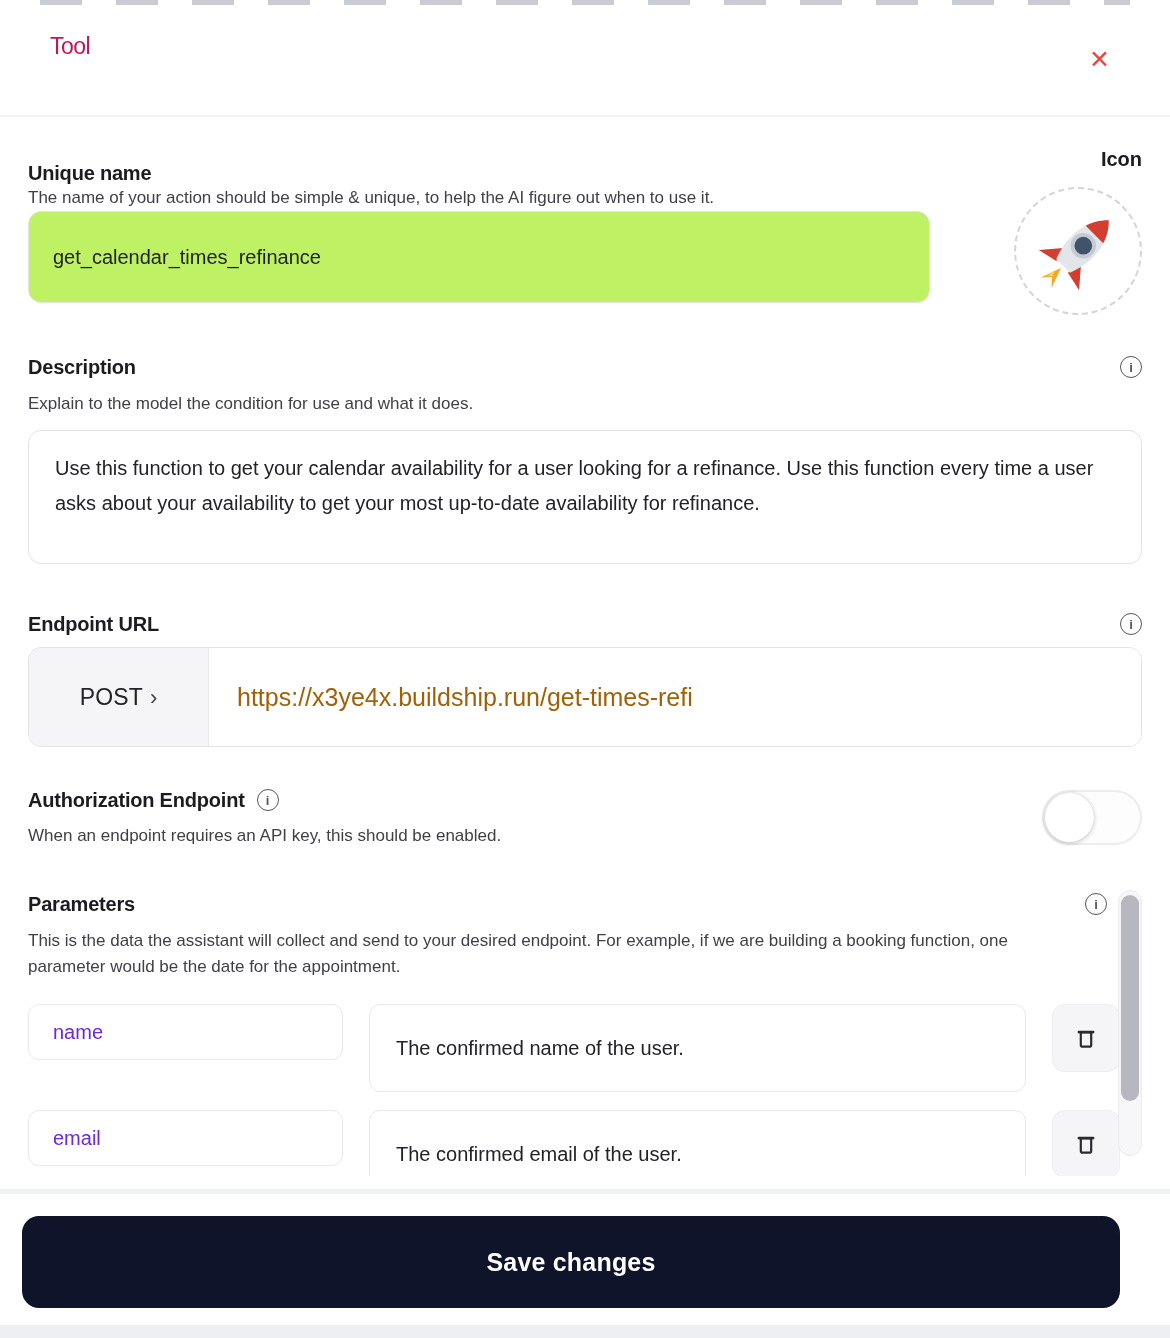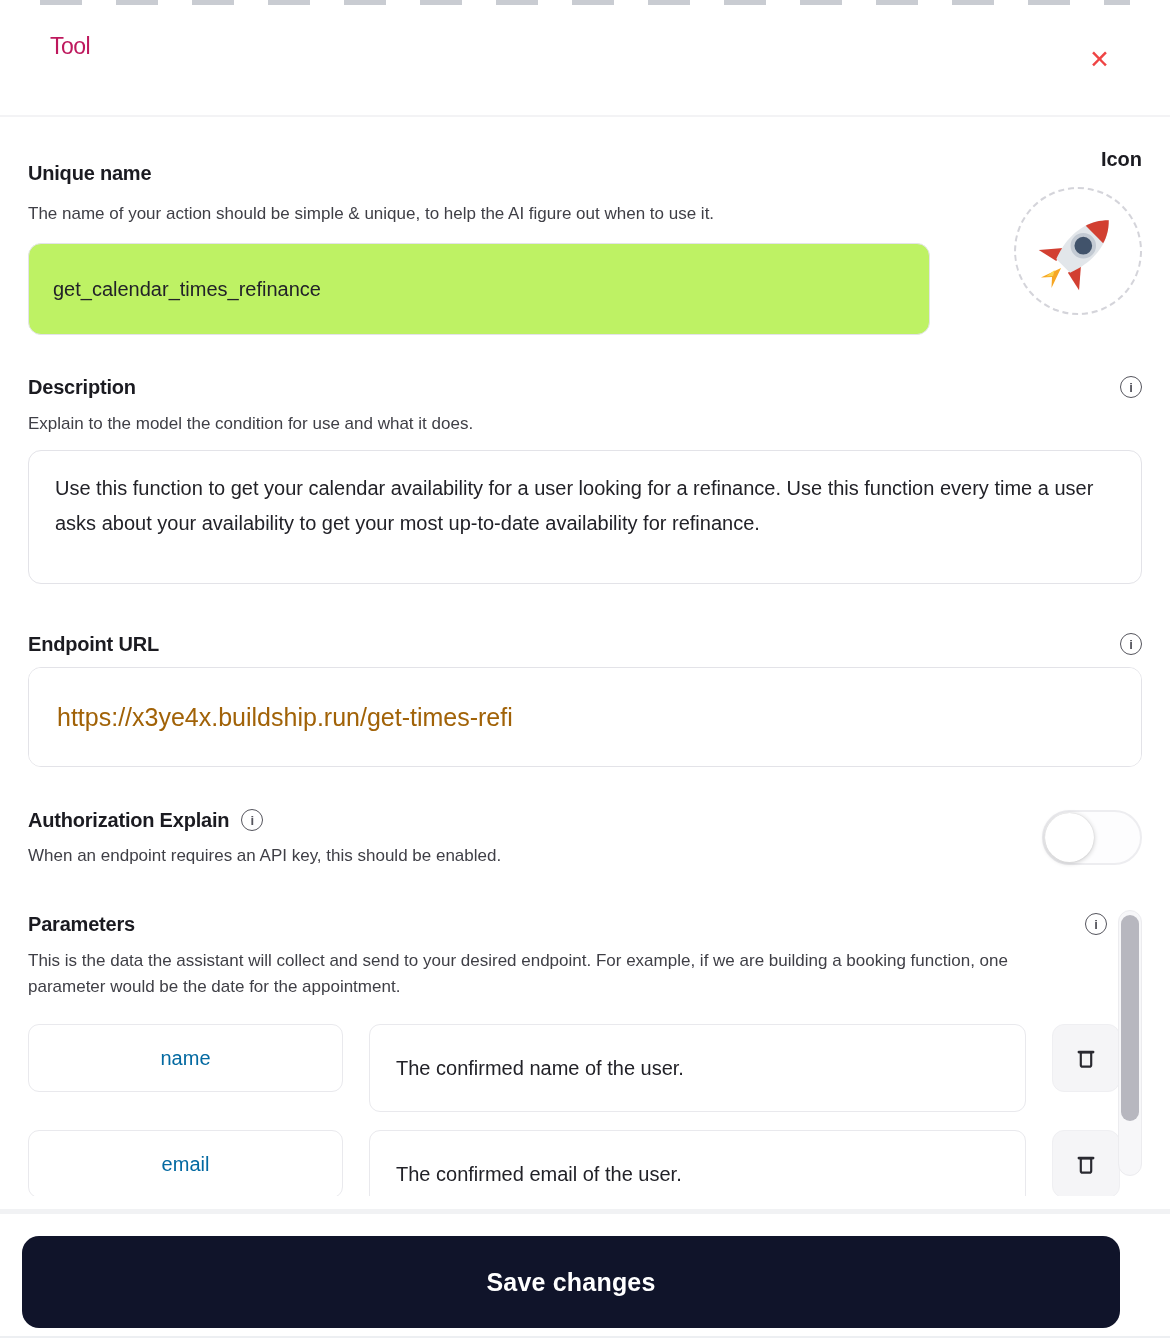--- a/index.html
+++ b/index.html
@@ -110,21 +110,21 @@
     height: 92px;
     border: 1.5px solid #e3e3e8;
     border-radius: 13px;
     padding: 0 24px;
     font-family: "Liberation Sans", sans-serif;
     font-size: 20px;
     color: #222228;
     background: #bef264;
     outline: none;
   }
-  .mt16 { margin-top: 16px; }
+  .mt16 { }
   .mt12 { margin-top: 12px; }
   .icon-label {
     font-size: 20px;
     font-weight: 700;
     color: #1b1b21;
   }
   .icon-circle {
     width: 128px;
     height: 128px;
     margin-top: 16px;
@@ -240,29 +240,28 @@
     overflow: hidden;
   }
   .param-row {
     display: flex;
     gap: 26px;
     margin-bottom: 38px;
     height: 68px;
   }
   .param-name-input {
     flex: 0 0 258px;
-    height: 68px;
+    height: 56px;
     border: 1.5px solid #e9e9ed;
     border-radius: 11px;
     padding: 0 24px;
     font-family: "Liberation Sans", sans-serif;
     font-size: 20px;
-    color: #0369a1;
+    color: #6d28d9;
     outline: none;
-    text-align: center;
   }
   .param-desc-input {
     flex: 0 0 657px;
     height: 88px;
     border: 1.5px solid #e9e9ed;
     border-radius: 11px;
     padding: 0 26px;
     font-family: "Liberation Sans", sans-serif;
     font-size: 20px;
     color: #222228;
@@ -378,28 +377,32 @@
     <div class="helper-text mt12">Explain to the model the condition for use and what it does.</div>
     <textarea class="desc-box" style="">Use this function to get your calendar availability for a user looking for a refinance. Use this function every time a user asks about your availability to get your most up-to-date availability for refinance.</textarea>
   </div>
 
   <div class="section" style="margin-top:44px;">
     <div class="label-row">
       <div class="section-label">Endpoint URL</div>
       <span class="info-icon">i</span>
     </div>
     <div class="endpoint-group">
+      <div class="method-select">
+        <span class="method-label">POST</span>
+        <span class="chev">›</span>
+      </div>
       <input class="url-input" type="text" value="https://x3ye4x.buildship.run/get-times-refi" style="">
     </div>
   </div>
 
   <div class="auth-row">
     <div>
       <div class="auth-label-row">
-        <div class="section-label">Authorization Explain</div>
+        <div class="section-label">Authorization Endpoint</div>
         <span class="info-icon">i</span>
       </div>
       <div class="helper-text" style="margin-top:11px;">When an endpoint requires an API key, this should be enabled.</div>
     </div>
     <div class="toggle">
       <div class="toggle-knob"></div>
     </div>
   </div>
 
   <div class="params-section">

